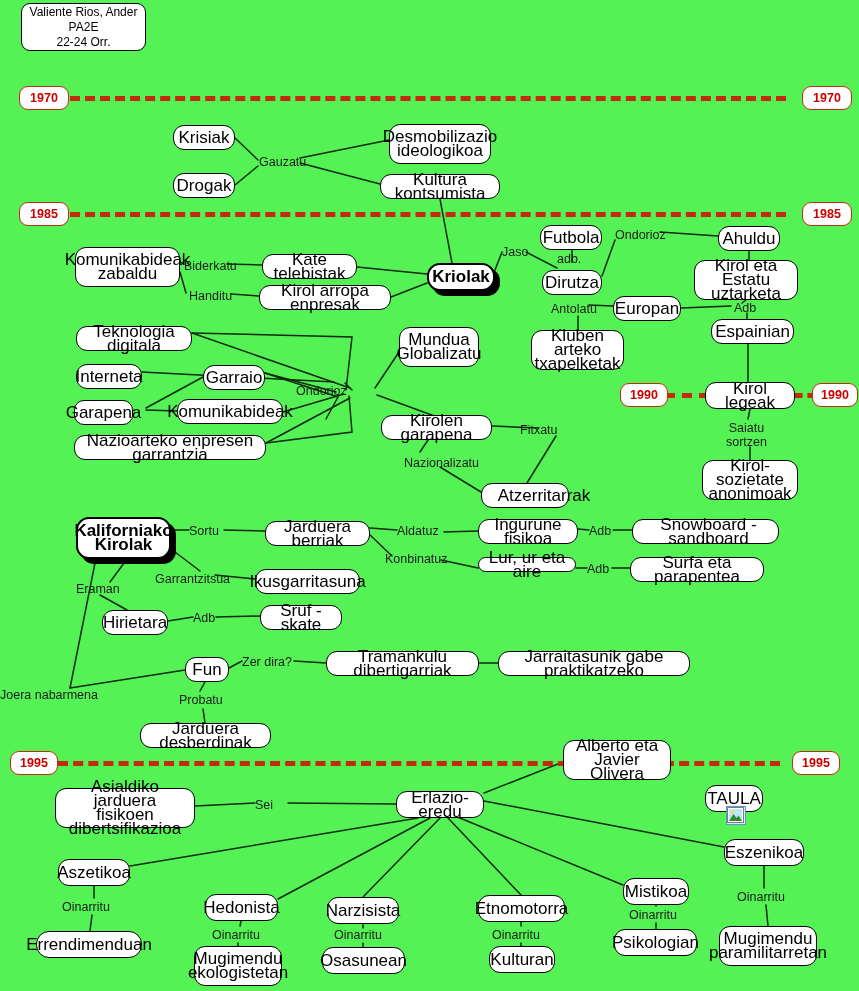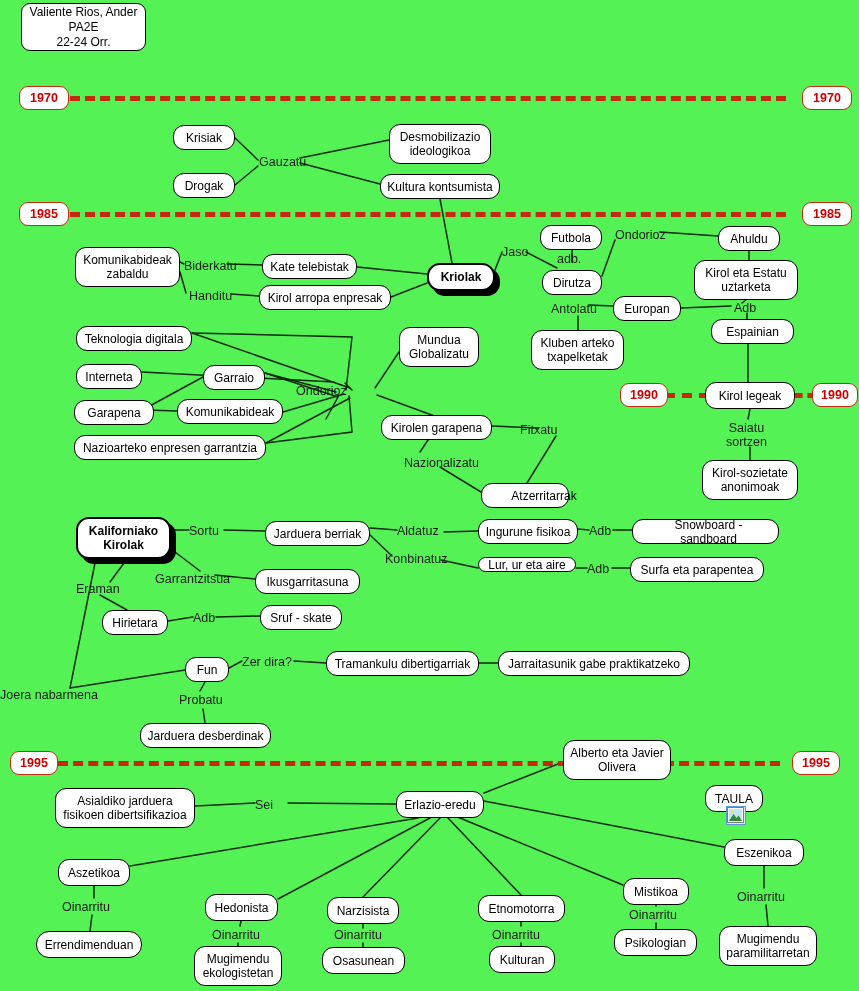--- a/index.html
+++ b/index.html
@@ -23,21 +23,21 @@
     pointer-events:none;
   }
   
   .node{
     position:absolute;
     box-sizing:border-box;
     background:#ffffff;
     border:1.6px solid #000000;
     border-radius:11px;
     color:#000000;
-    font-size:12px;
+    font-size:17px;
     line-height:14px;
     display:flex;
     align-items:center;
     justify-content:center;
     text-align:center;
     padding:3px 6px;
     white-space:pre-line;
     z-index:3;
   }
   .node.emph{
@@ -242,21 +242,21 @@
 uztarketa</div>
       <div class="node" style="left: 613px; top: 296px; width: 68px; height: 25px;">Europan</div>
       <div class="node" style="left: 531px; top: 330px; width: 93px; height: 40px;">Kluben arteko
 txapelketak</div>
       <div class="node" style="left: 711px; top: 319px; width: 83px; height: 25px;">Espainian</div>
       <div class="node" style="left: 705px; top: 382px; width: 90px; height: 27px;">Kirol legeak</div>
       <div class="node" style="left: 702px; top: 460px; width: 96px; height: 40px;">Kirol-sozietate
 anonimoak</div>
       <div class="node" style="left: 76px; top: 326px; width: 116px; height: 25px;">Teknologia digitala</div>
       <div class="node" style="left: 76px; top: 364px; width: 66px; height: 25px;">Interneta</div>
-      <div class="node" style="left: 74px; top: 400px; width: 80px; height: 25px;">Garapena</div>
+      <div class="node" style="left: 74px; top: 400px; width: 59px; height: 25px; border-radius: 10px;">Garapena</div>
       <div class="node" style="left: 74px; top: 435px; width: 192px; height: 25px;">Nazioarteko enpresen garrantzia</div>
       <div class="node" style="left: 203px; top: 365px; width: 62px; height: 25px;">Garraio</div>
       <div class="node" style="left: 177px; top: 399px; width: 106px; height: 25px;">Komunikabideak</div>
       <div class="node" style="left: 399px; top: 327px; width: 80px; height: 40px;">Mundua
 Globalizatu</div>
       <div class="node" style="left: 381px; top: 415px; width: 111px; height: 25px;">Kirolen garapena</div>
       <div class="node" style="left: 481px; top: 483px; width: 88px; height: 25px; padding-left: 44px;">Atzerritarrak</div>
       <div class="node emph" style="left: 76px; top: 517px; width: 95px; height: 42px;">Kaliforniako
 Kirolak</div>
       <div class="node" style="left: 265px; top: 521px; width: 105px; height: 25px;">Jarduera berriak</div>

